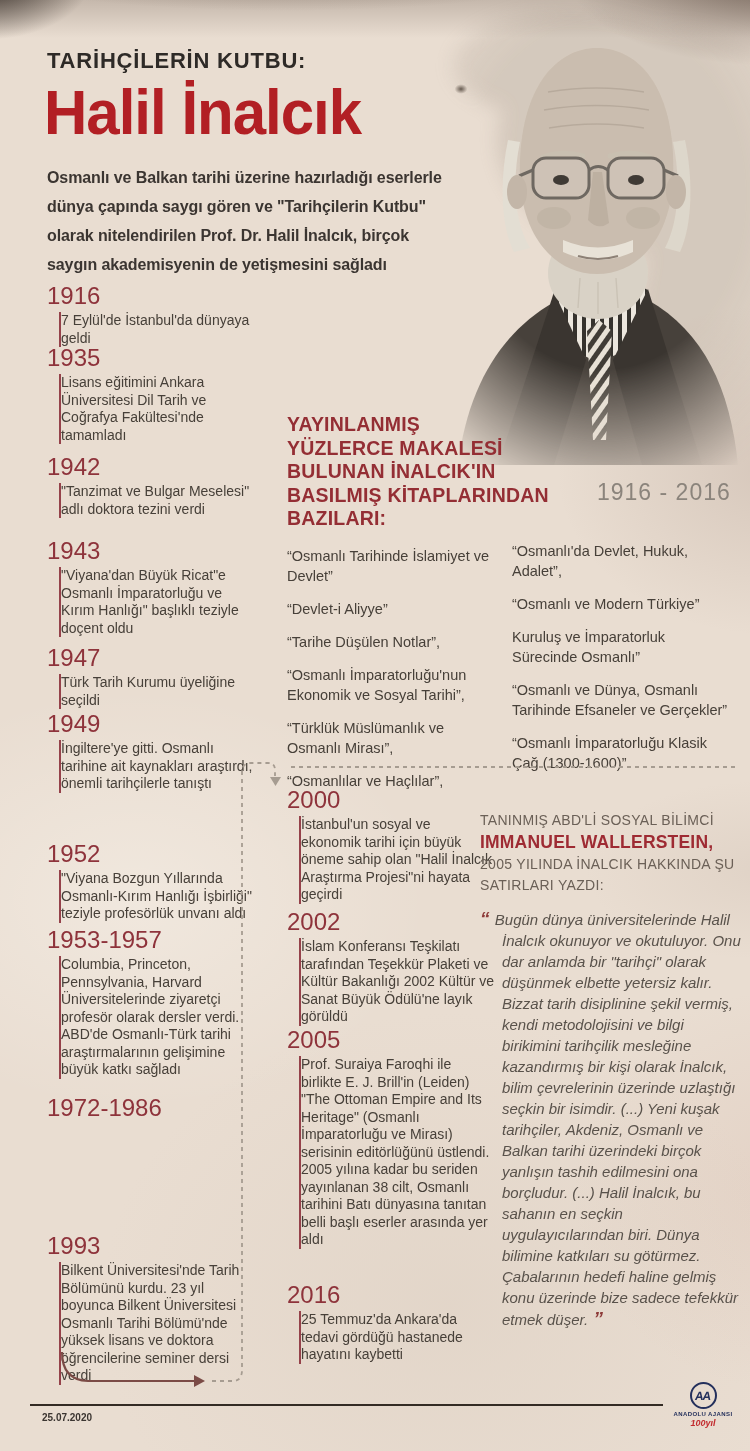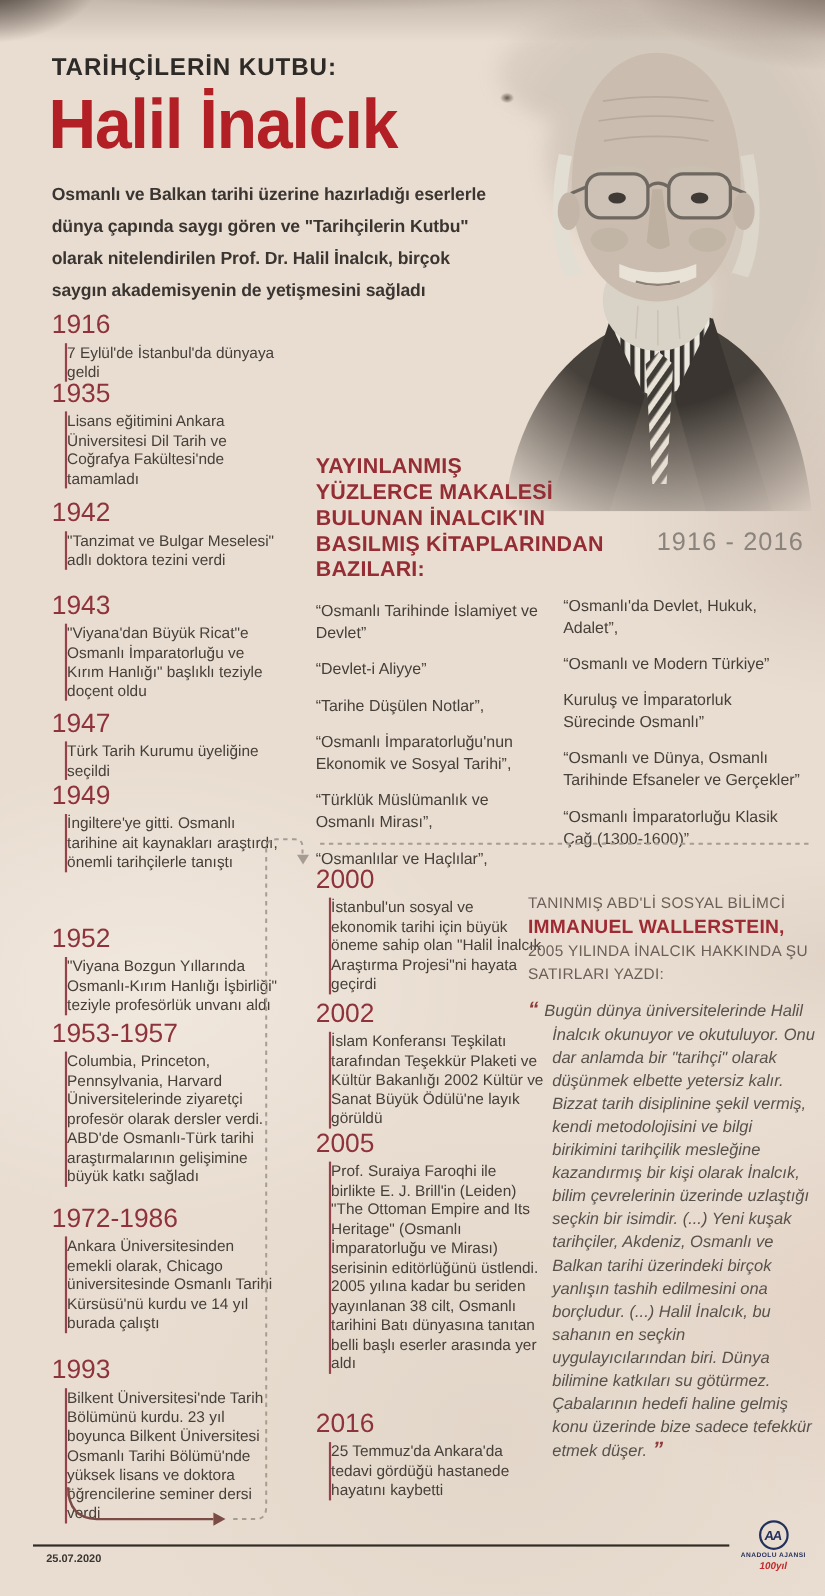--- a/index.html
+++ b/index.html
@@ -202,21 +202,20 @@
         <div class="tl-text">"Viyana Bozgun Yıllarında Osmanlı-Kırım Hanlığı İşbirliği" teziyle profesörlük unvanı aldı</div>
       </div>
 
       <div class="tl-entry">
         <div class="tl-year">1953-1957</div>
         <div class="tl-text">Columbia, Princeton, Pennsylvania, Harvard Üniversitelerinde ziyaretçi profesör olarak dersler verdi. ABD'de Osmanlı-Türk tarihi araştırmalarının gelişimine büyük katkı sağladı</div>
       </div>
 
       <div class="tl-entry">
         <div class="tl-year">1972-1986</div>
-        <div class="tl-text">Ankara Üniversitesinden emekli olarak, Chicago üniversitesinde Osmanlı Tarihi Kürsüsü'nü kurdu ve 14 yıl burada çalıştı</div>
       </div>
 
       <div class="tl-entry">
         <div class="tl-year">1993</div>
         <div class="tl-text">Bilkent Üniversitesi'nde Tarih Bölümünü kurdu. 23 yıl boyunca Bilkent Üniversitesi Osmanlı Tarihi Bölümü'nde yüksek lisans ve doktora öğrencilerine seminer dersi verdi</div>
       </div>
     </section>
 
   <div class="books-heading">YAYINLANMIŞ
 YÜZLERCE MAKALESİ

